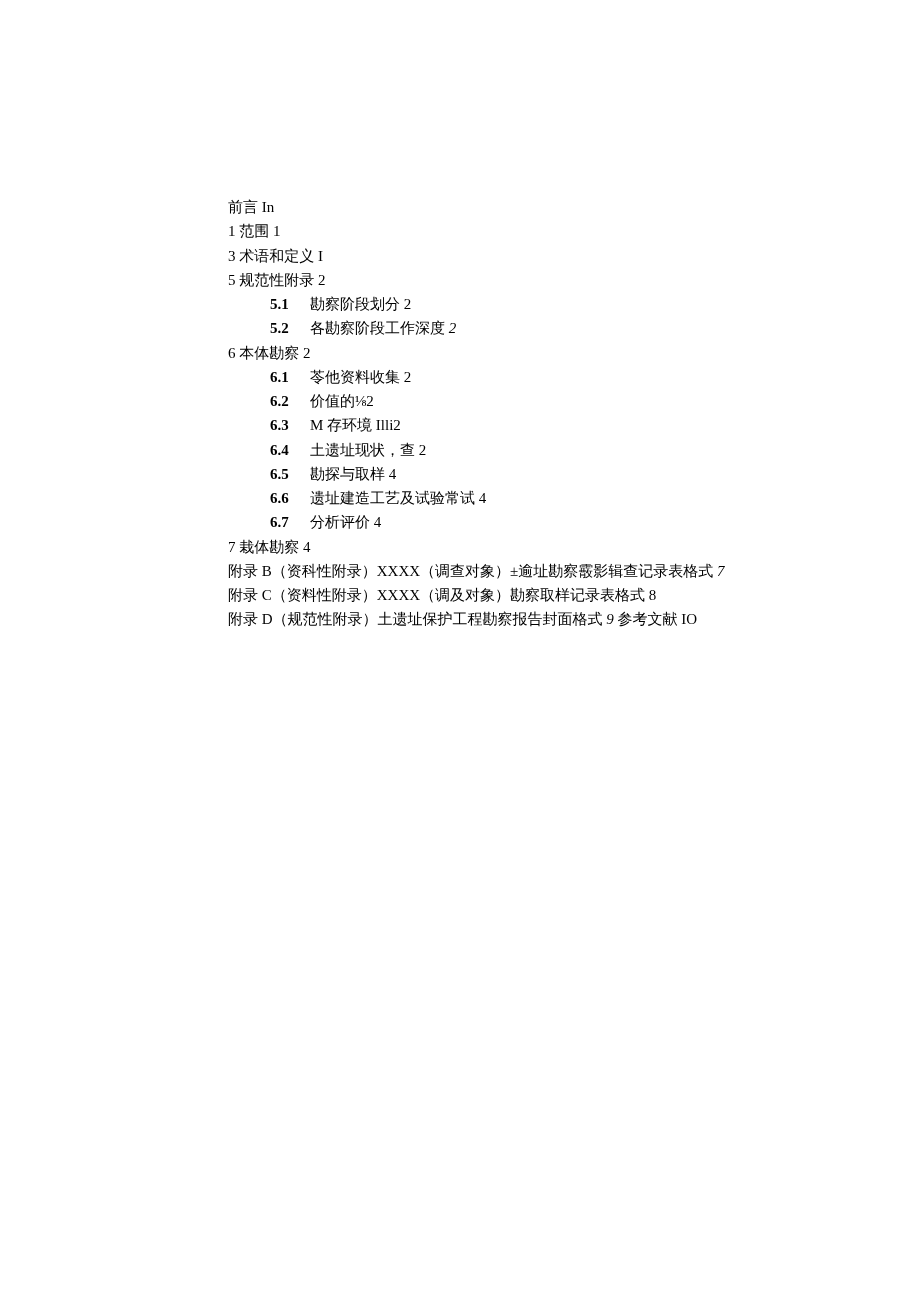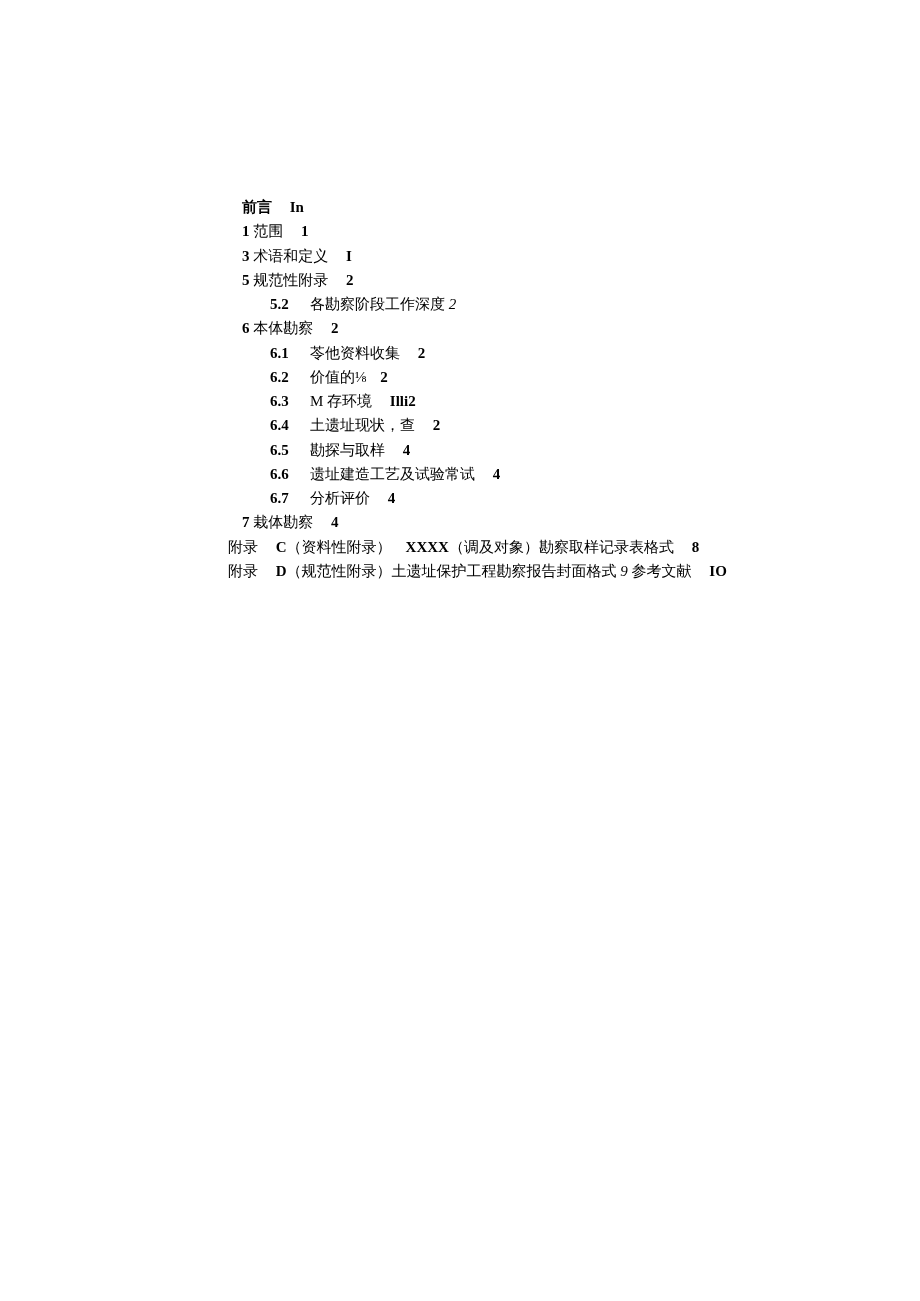--- a/index.html
+++ b/index.html
@@ -14,21 +14,21 @@
     }
     .page {
       padding-top: 196px;
       padding-left: 228px;
       padding-right: 90px;
     }
     .entry {
       display: block;
       margin-bottom: 1px;
     }
-    .bold { font-weight: bold; margin-left: 14px; }
+    .bold { font-weight: normal; }
     .sub {
       padding-left: 42px;
       display: flex;
       align-items: baseline;
     }
     .sub .num {
       font-weight: bold;
       min-width: 40px;
       display: inline-block;
     }
@@ -38,20 +38,26 @@
 </head>
 <body>
 
 <div class="page">
 
   <div class="entry"><span class="seg bold">前言 </span><span class="seg bold">In</span></div>
   <div class="entry"><span class="seg bold">1 </span><span class="seg">范围 </span><span class="seg bold">1</span></div>
   <div class="entry"><span class="seg bold">3 </span><span class="seg">术语和定义 </span><span class="seg bold">I</span></div>
   <div class="entry"><span class="seg bold">5 </span><span class="seg">规范性附录 </span><span class="seg bold">2</span></div>
 
+  <div class="entry sub">
+    <span class="num">5.1</span>
+    <span>
+      <span class="seg">勘察阶段划分 </span><span class="seg bold">2</span>
+    </span>
+  </div>
   <div class="entry sub">
     <span class="num">5.2</span>
     <span>
       <span class="seg">各勘察阶段工作深度 </span><span class="seg italic-num">2</span>
     </span>
   </div>
 
   <div class="entry"><span class="seg bold">6 </span><span class="seg">本体勘察 </span><span class="seg bold">2</span></div>
 
   <div class="entry sub">
@@ -91,16 +97,17 @@
     </span>
   </div>
   <div class="entry sub">
     <span class="num">6.7</span>
     <span>
       <span class="seg">分析评价 </span><span class="seg bold">4</span>
     </span>
   </div>
 
   <div class="entry"><span class="seg bold">7 </span><span class="seg">栽体勘察 </span><span class="seg bold">4</span></div>
+  <div class="entry"><span class="seg">附录 </span><span class="seg bold">B</span><span class="seg">（资科性附录）</span><span class="seg bold">XXXX</span><span class="seg">（调查对象）±逾址勘察霰影辑查记录表格式 </span><span class="seg italic-num">7</span></div>
   <div class="entry"><span class="seg">附录 </span><span class="seg bold">C</span><span class="seg">（资料性附录）</span><span class="seg bold">XXXX</span><span class="seg">（调及对象）勘察取样记录表格式 </span><span class="seg bold">8</span></div>
   <div class="entry"><span class="seg">附录 </span><span class="seg bold">D</span><span class="seg">（规范性附录）土遗址保护工程勘察报告封面格式 </span><span class="seg italic-num">9 </span><span class="seg">参考文献 </span><span class="seg bold">IO</span></div>
 
 </div>
 
 </body></html>

